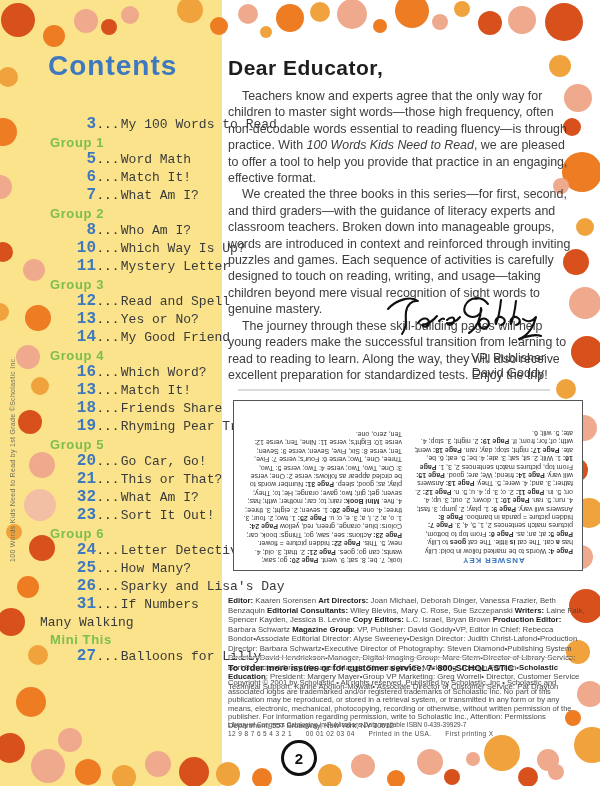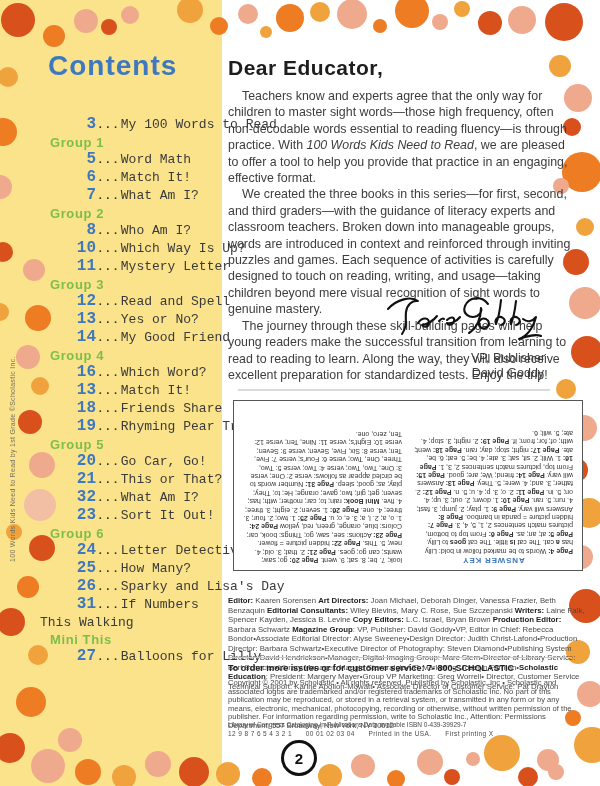--- a/index.html
+++ b/index.html
@@ -163,21 +163,21 @@
       <div class="row"><span class="num">19</span><span class="dots3">...</span><span class="lbl">Rhyming Pear Tree</span></div>
       <div class="group">Group 5</div>
       <div class="row"><span class="num">20</span><span class="dots3">...</span><span class="lbl">Go Car, Go!</span></div>
       <div class="row"><span class="num">21</span><span class="dots3">...</span><span class="lbl">This or That?</span></div>
       <div class="row"><span class="num">32</span><span class="dots3">...</span><span class="lbl">What Am I?</span></div>
       <div class="row"><span class="num">23</span><span class="dots3">...</span><span class="lbl">Sort It Out!</span></div>
       <div class="group">Group 6</div>
       <div class="row"><span class="num">24</span><span class="dots3">...</span><span class="lbl">Letter Detective</span></div>
       <div class="row"><span class="num">25</span><span class="dots3">...</span><span class="lbl">How Many?</span></div>
       <div class="row"><span class="num">26</span><span class="dots3">...</span><span class="lbl">Sparky and Lisa's Day</span></div>
-      <div class="row"><span class="num">31</span><span class="dots3">...</span><span class="lbl">If Numbers<br><span class="lbl2">This Walking</span></span></div>
+      <div class="row"><span class="num">31</span><span class="dots3">...</span><span class="lbl">If Numbers<br><span class="lbl2">Many Walking</span></span></div>
       <div class="group">Mini This</div>
       <div class="row"><span class="num">27</span><span class="dots3">...</span><span class="lbl">Balloons for Lilly</span></div>
     </div>
 
   <div class="letter-head">Dear Educator,</div>
 
   <div class="letter-body">
     <p><span>Teachers know and experts agree that the only way for children to master sight words—those high frequency, often non-decodable words essential to reading fluency—is through practice. With </span><i>100 Words Kids Need to Read</i><span>, we are pleased to offer a tool to help you provide that practice in an engaging, effective format.</span></p>
     <p>We created the three books in this series—for first, second, and third graders—with the guidance of literacy experts and classroom teachers. Broken down into manageable groups, words are introduced in context and reinforced through inviting puzzles and games. Each sequence of activities is carefully designed to touch on reading, writing, and usage—taking children beyond mere visual recognition of sight words to genuine mastery.</p>
     <p>The journey through these skill-building pages will help young readers make the successful transition from learning to read to reading to learn. Along the way, they will also receive excellent preparation for standardized tests. Enjoy the trip!</p>

